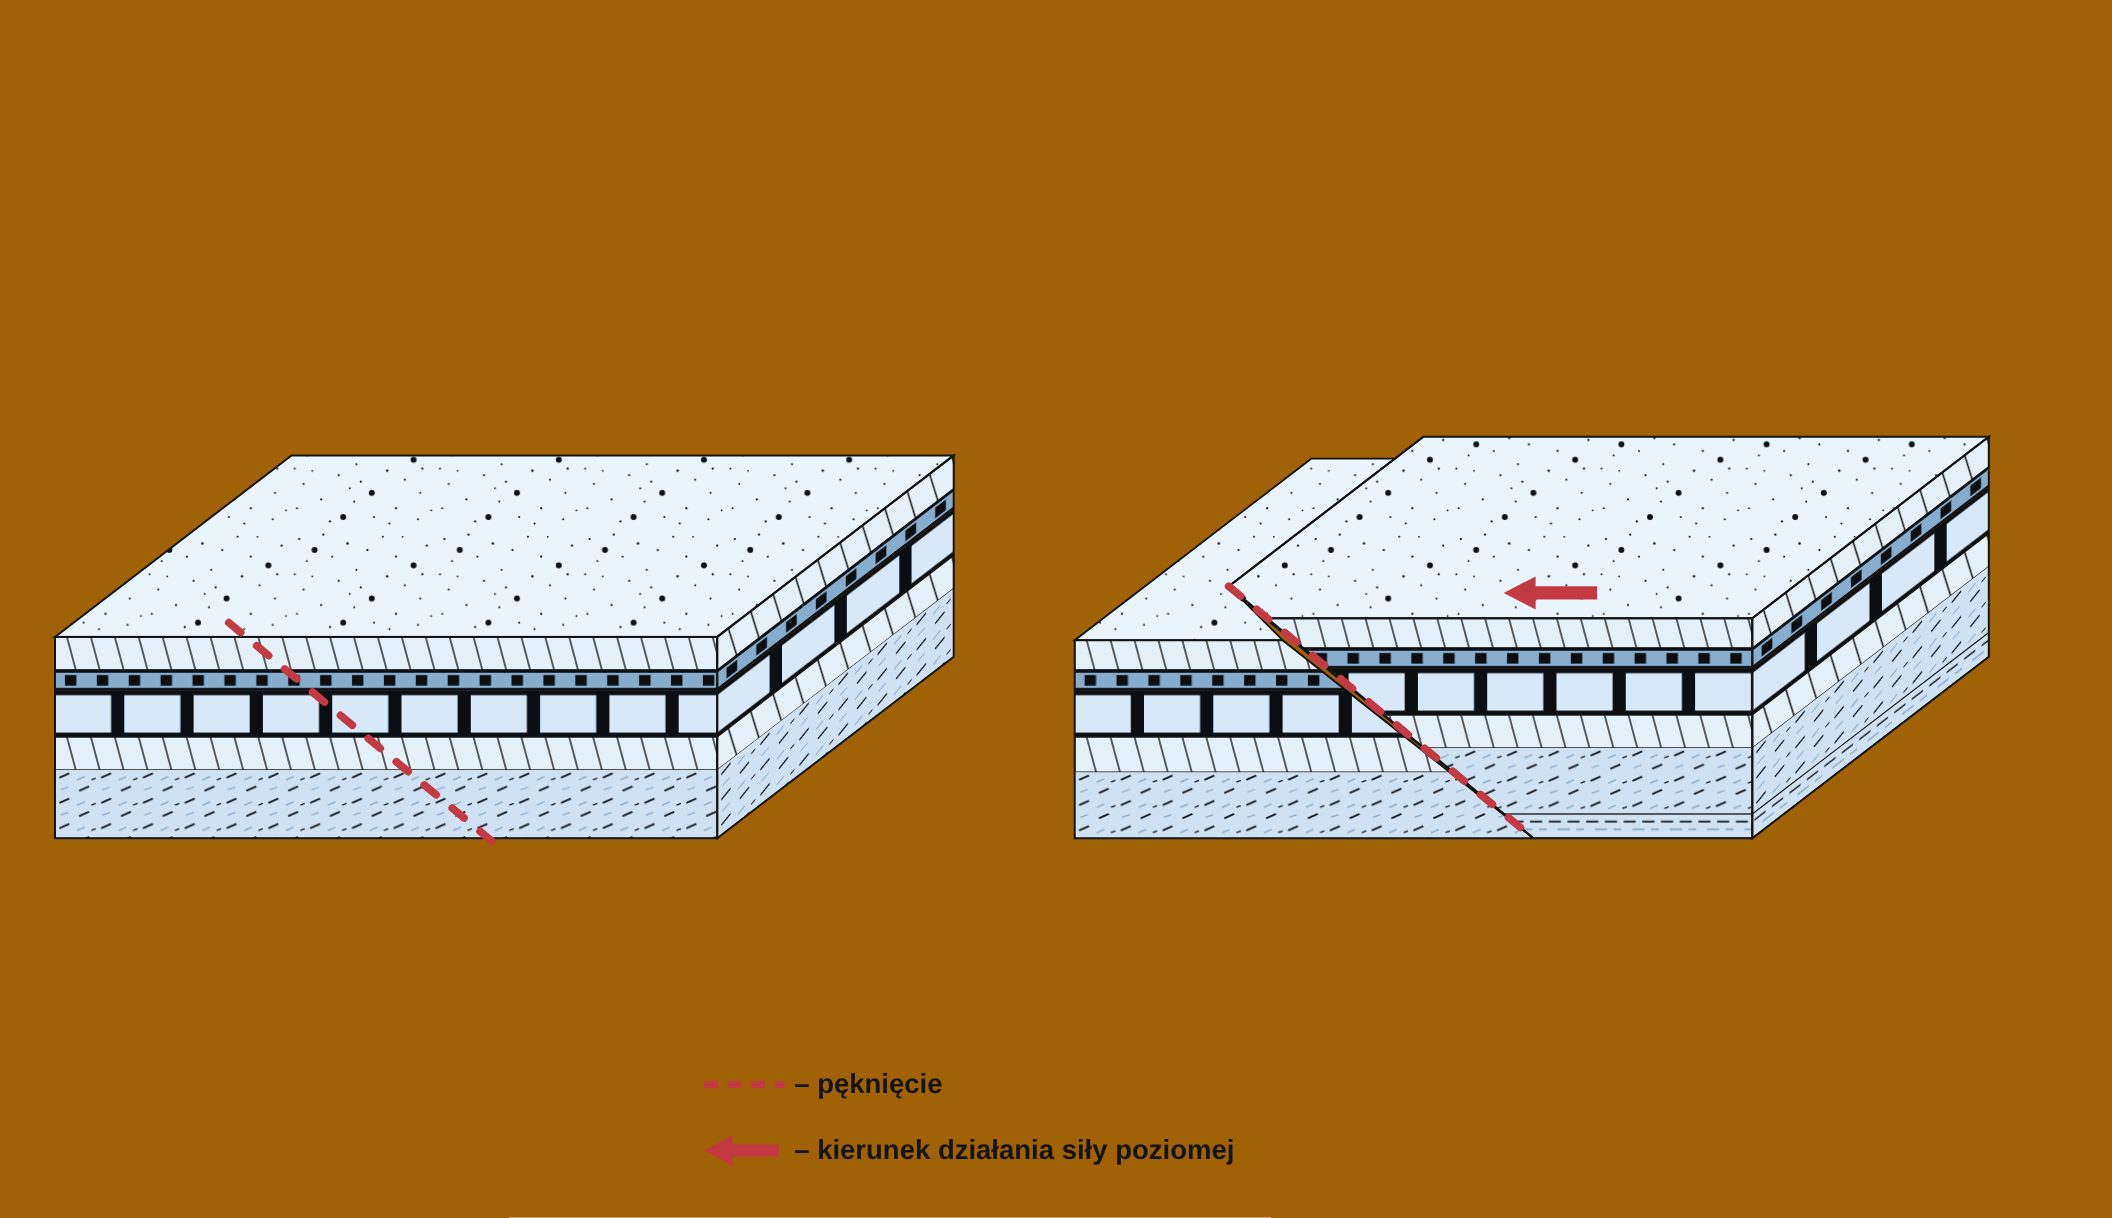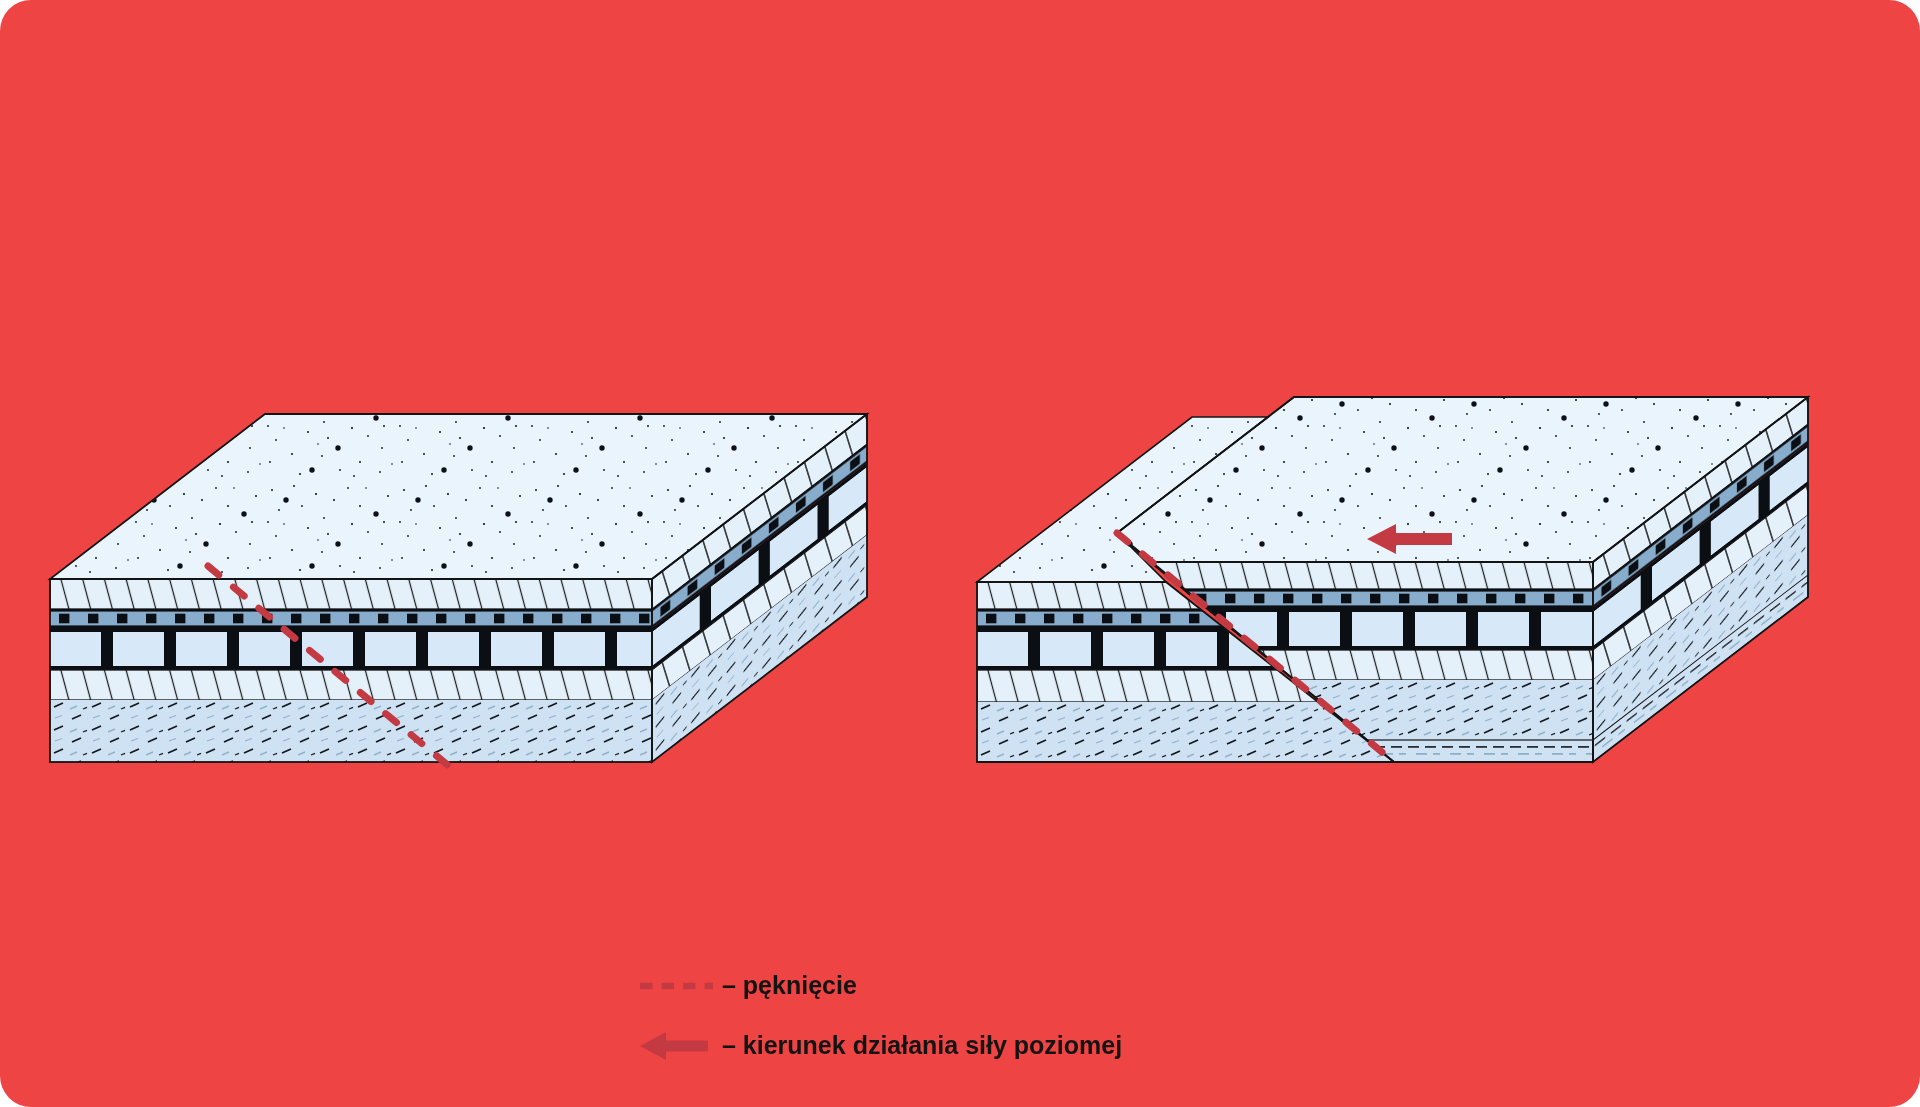--- a/index.html
+++ b/index.html
@@ -4,24 +4,23 @@
 <style>
   html, body {
     margin: 0;
     padding: 0;
     background: #ffffff;
   }
   .stage {
     position: relative;
     width: 1920px;
     height: 1107px;
-    background: #ef4444;
+    background: #a16207;
     overflow: hidden;
     font-family: "Liberation Sans", sans-serif;
-    border-radius: 31px;
   }
   svg { display: block; }
   .legend-text {
     font-family: "Liberation Sans", "DejaVu Sans", sans-serif;
     font-weight: 700;
     font-size: 25px;
     fill: #141414;
   }
 </style>
 </head>

